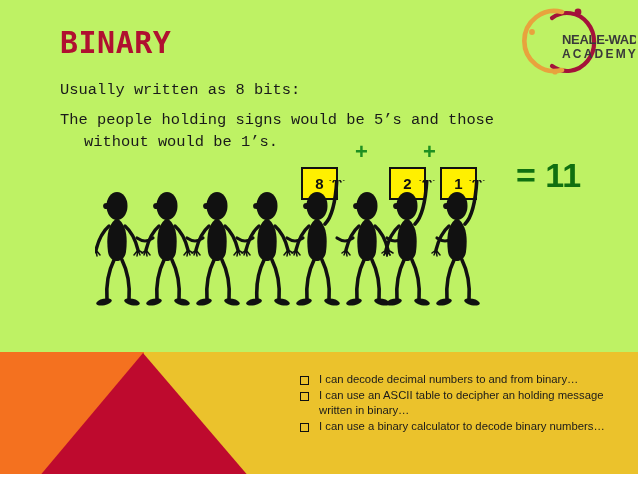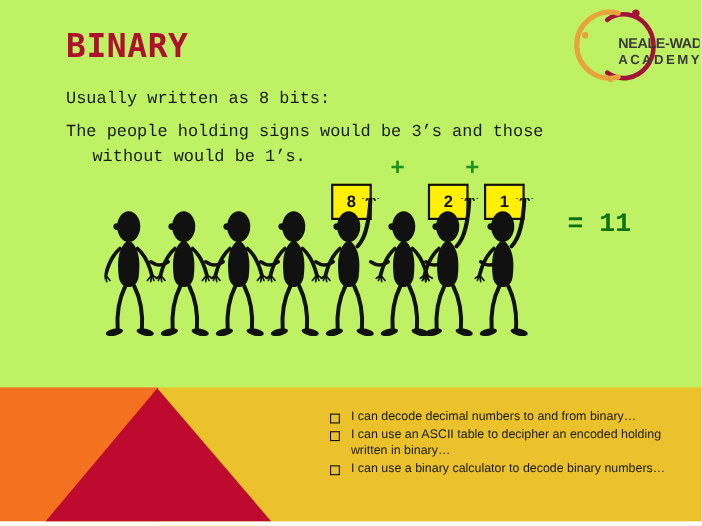--- a/index.html
+++ b/index.html
@@ -75,27 +75,26 @@
     font-weight: bold;
     color: #1f9021;
     line-height: 20px;
   }
   #plus1 { left: 355px; top: 142px; }
   #plus2 { left: 423px; top: 142px; }
   #equals {
     position: absolute;
     left: 516px;
     top: 160px;
-    font-family: Liberation Mono, monospace;
-    font-size: 24px;
+    font-family: Liberation Sans, sans-serif;
+    font-size: 34px;
     font-weight: bold;
     color: #107010;
     white-space: pre;
     line-height: 30px;
-    margin-top: 30px;
   }
 
   
   .sign {
     position: absolute;
     width: 37px;
     height: 33px;
     background: #FFF000;
     border: 2px solid #111111;
     box-sizing: border-box;
@@ -198,21 +197,21 @@
       <circle cx="60" cy="6" r="3.4" fill="#A4123A"></circle>
       <circle cx="14" cy="26" r="2.9" fill="#E8A33D"></circle>
       <circle cx="37" cy="66" r="2.6" fill="#E8A33D"></circle>
 
       <text class="logo-text-main" x="44" y="38">NEALE-WADE</text>
       <text class="logo-text-sub" x="44" y="52">ACADEMY</text>
     </svg>
   </div>
 
   <div class="body-line" id="line1">Usually written as 8 bits:</div>
-  <div class="body-line" id="line2">The people holding signs would be 3’s and those</div>
+  <div class="body-line" id="line2">The people holding signs would be 5’s and those</div>
   <div class="body-line" id="line3">without would be 1’s.</div>
 
   <div class="plus" id="plus1">+</div>
   <div class="plus" id="plus2">+</div>
 
   <div id="equals">= 11</div>
 
   <div class="sign" id="sign-8">8</div>
   <div class="sign" id="sign-2">2</div>
   <div class="sign" id="sign-1">1</div>
@@ -279,21 +278,21 @@
     </svg>
   </div>
 
   <div id="objectives">
     <div class="obj-row">
       <span class="obj-box"></span>
       <span class="obj-text">I can decode decimal numbers to and from binary…</span>
     </div>
     <div class="obj-row">
       <span class="obj-box"></span>
-      <span class="obj-text">I can use an ASCII table to decipher an encoded holding written in binary…</span>
+      <span class="obj-text">I can use an ASCII table to decipher an holding message written in binary…</span>
     </div>
     <div class="obj-row">
       <span class="obj-box"></span>
       <span class="obj-text">I can use a binary calculator to decode binary numbers…</span>
     </div>
   </div>
 
 </div>
 
 </body></html>

